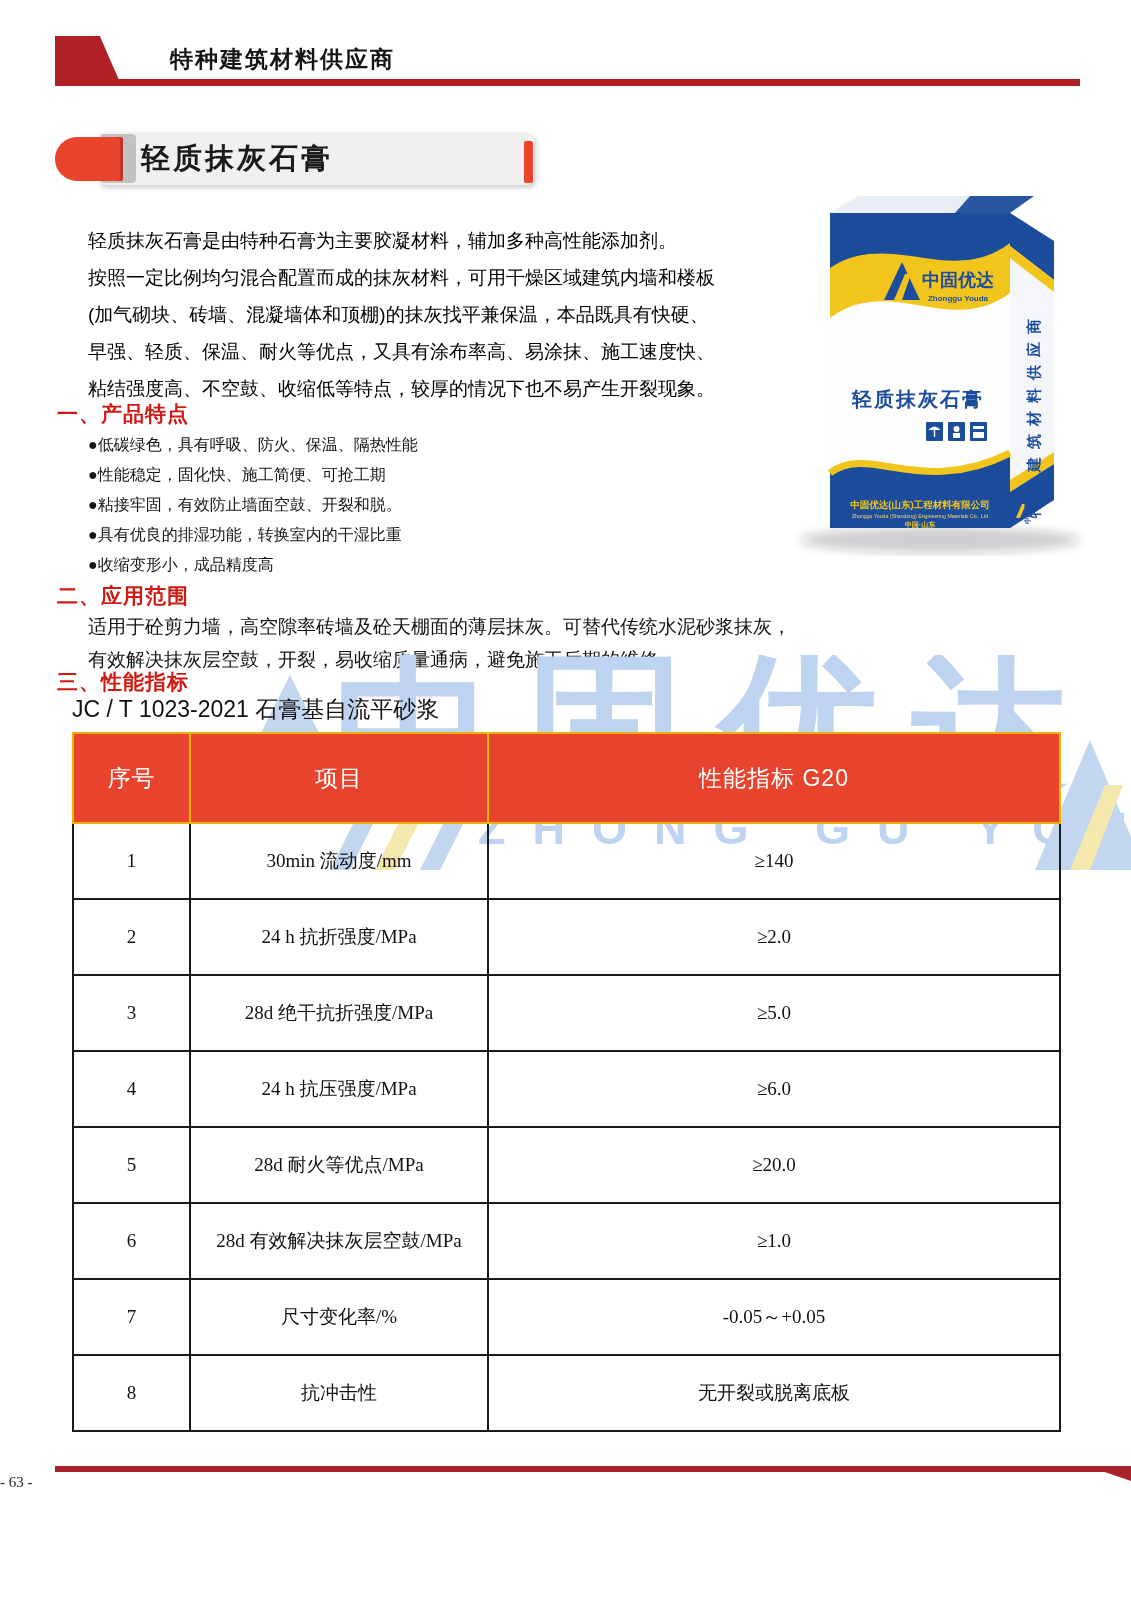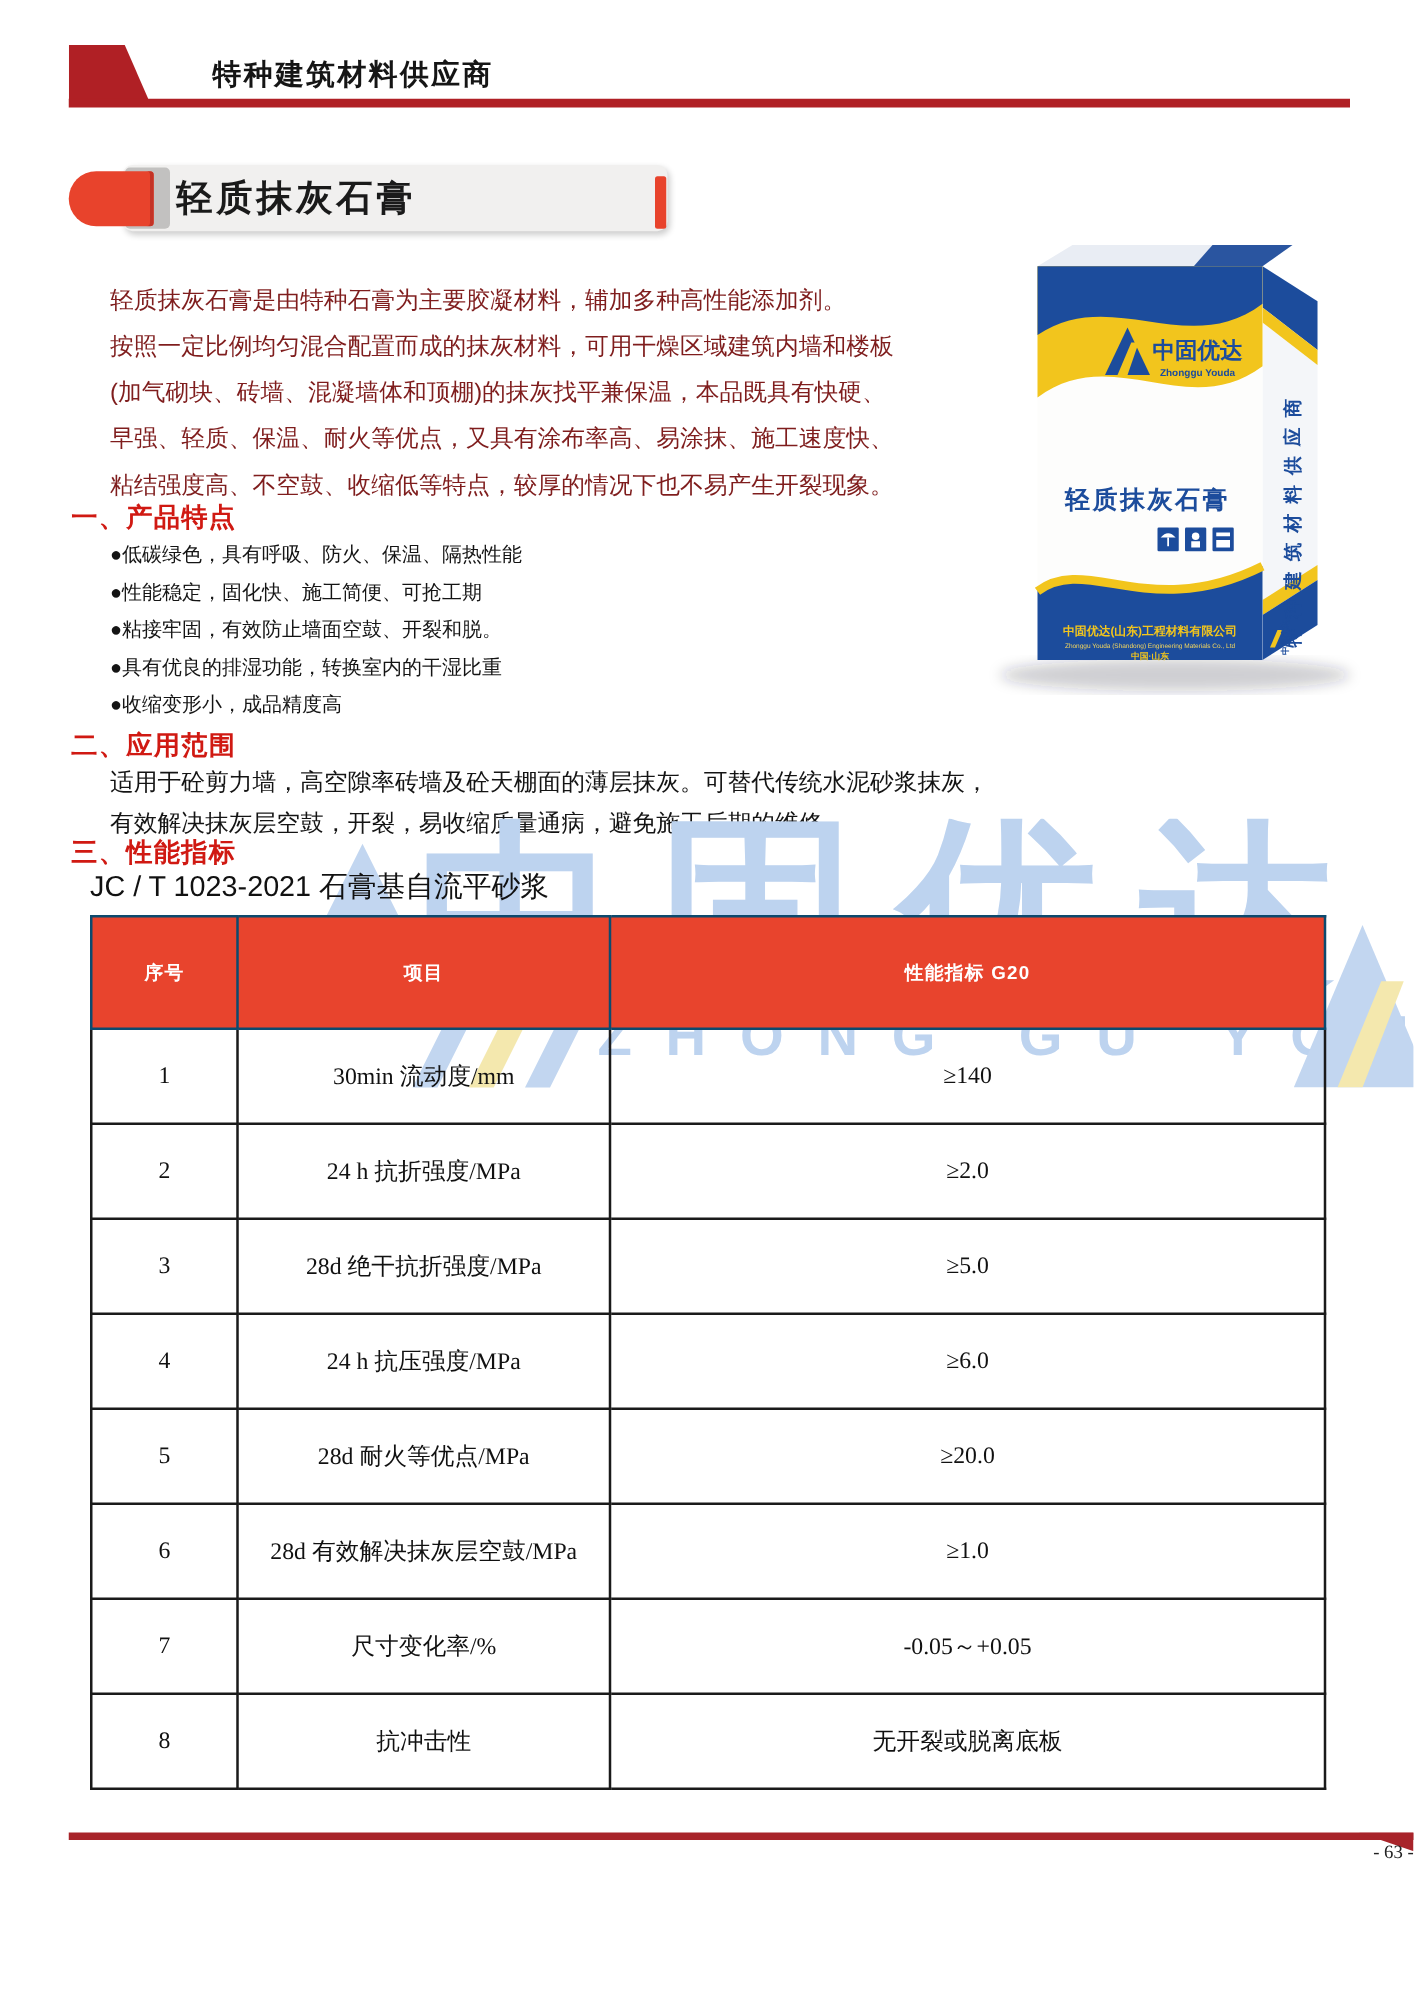--- a/index.html
+++ b/index.html
@@ -14,46 +14,46 @@
   .header-rule{position:absolute;left:55px;top:79px;width:1025px;height:7px;background:#b02025;}
   
   .banner-bg{position:absolute;left:98px;top:132px;width:436px;height:53px;background:#f1f0ef;
     border-radius:8px;box-shadow:2px 3px 5px rgba(0,0,0,0.20);}
   .banner-gray{position:absolute;left:100px;top:134px;width:36px;height:49px;background:#c2c1c0;border-radius:4px;}
   .banner-pill{position:absolute;left:55px;top:137px;width:68px;height:44px;background:#e8432c;
     border-radius:22px 3px 3px 22px;box-shadow:inset -3px 0 0 #c33326;}
   .banner-title{position:absolute;left:141px;top:139px;font-size:29px;font-weight:bold;color:#1a1a1a;letter-spacing:3px;}
   .banner-endbar{position:absolute;left:524px;top:141px;width:9px;height:42px;background:#e8432c;border-radius:2px;}
   
-  .intro{position:absolute;left:88px;top:222px;width:690px;font-size:19px;line-height:37px;color:#7f1d1d;}
+  .intro{position:absolute;left:88px;top:222px;width:690px;font-size:19px;line-height:37px;color:#000000;}
   
   .sec-heading{position:absolute;left:57px;font-size:21px;font-weight:bold;color:#d01912;letter-spacing:1px;}
   .sec1{top:400px;text-align:center;}.sec2{top:582px;}.sec3{top:668px;}
   .bullets{position:absolute;left:88px;top:430px;width:690px;font-size:16px;line-height:30px;color:#141414;}
   .app-lines{position:absolute;left:88px;top:610px;width:1000px;font-size:19px;line-height:33px;color:#141414;}
   
   .watermark{position:absolute;left:0;top:655px;width:1131px;height:222px;z-index:1;overflow:hidden;pointer-events:none;}
   .wm-cn{position:absolute;left:335px;top:-32px;font-size:158px;font-weight:bold;color:#bdd3ef;letter-spacing:34px;white-space:nowrap;}
   .wm-en{position:absolute;left:478px;top:148px;font-size:45px;font-weight:bold;color:#bdd3ef;letter-spacing:27px;white-space:nowrap;}
   .wm-logo{position:absolute;left:150px;top:10px;}
   .wm-logo-r{position:absolute;left:1035px;top:55px;}
   
   .table-caption{position:absolute;left:72px;top:694px;width:987px;text-align:left;font-size:23px;color:#111;z-index:2;}
   .spec-table-wrap{position:absolute;left:72px;top:732px;width:987px;z-index:2;}
   table.spec{border-collapse:collapse;table-layout:fixed;width:987px;background:transparent;}
   table.spec col.c1{width:117px;}table.spec col.c2{width:298px;}table.spec col.c3{width:572px;}
-  table.spec th{background:#e8442d;color:#ffffff;font-weight:bold;font-size:15px;height:86px;
-    border:2px solid #0c4a6e;letter-spacing:1px;}
+  table.spec th{background:#e8442d;color:#ffffff;font-weight:normal;font-size:23px;height:86px;
+    border:2px solid #eab308;letter-spacing:1px;}
   table.spec td{height:72px;border:2px solid #1a1a1a;background:transparent;text-align:center;vertical-align:middle;
     font-family:"Liberation Serif","DejaVu Serif",serif;font-size:19px;color:#111;}
   
   .footer-rule{position:absolute;left:55px;top:1466px;width:1076px;height:6px;background:#a8242a;}
   .footer-wedge{position:absolute;left:1087px;top:1466px;width:44px;height:15px;background:#a8242a;
     -webkit-clip-path:polygon(0 0,100% 0,100% 100%);clip-path:polygon(0 0,100% 0,100% 100%);}
-  .footer-page{position:absolute;left:0;top:1474px;width:1131px;text-align:right;
+  .footer-page{position:absolute;left:0;top:1474px;width:1131px;text-align:left;
     font-family:"Liberation Serif","DejaVu Serif",serif;font-size:15px;color:#222;}
   
   .product-box{position:absolute;left:790px;top:188px;width:330px;height:380px;z-index:3;}
 </style>
 </head>
 <body>
 
 <div class="page">
 
   <div class="header-flag"></div>

